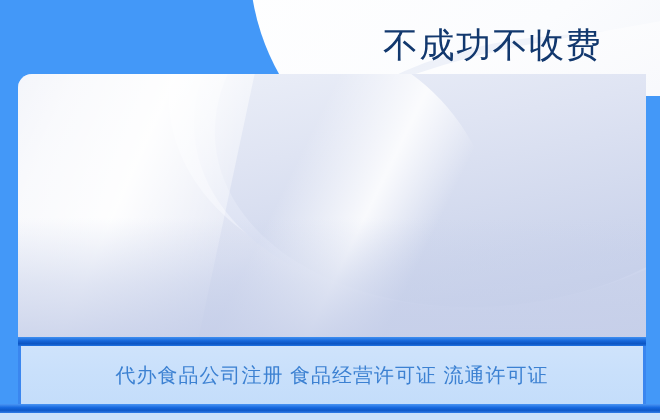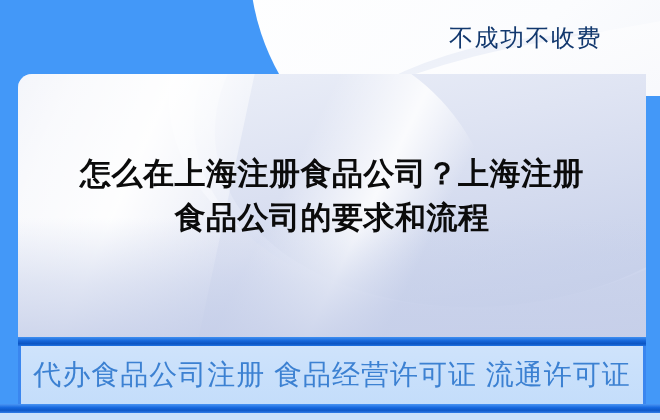--- a/index.html
+++ b/index.html
@@ -70,21 +70,21 @@
     font-weight: 700;
     color: #ffffff;
     letter-spacing: 1.5px;
     white-space: nowrap;
     z-index: 9;
   }
   .header-right-text {
     position: absolute;
     right: 58px;
     top: 22px;
-    font-size: 24px;
+    font-size: 35px;
     font-weight: 400;
     color: #12386e;
     letter-spacing: 1.5px;
     white-space: nowrap;
     z-index: 9;
   }
 
   
   .card {
     position: absolute;
@@ -207,21 +207,21 @@
     z-index: 7;
   }
   .bottom-text {
     position: absolute;
     left: 0;
     top: 0;
     width: 100%;
     height: 42px;
     line-height: 58px;
     text-align: center;
-    font-size: 28px;
+    font-size: 20px;
     font-weight: 400;
     color: #3c81d2;
     letter-spacing: 1px;
     white-space: nowrap;
   }
 
   .bottom-bar-blue {
     position: absolute;
     left: 0;
     top: 404px;
@@ -255,24 +255,20 @@
   <div class="header-right-text">不成功不收费</div>
 
   <div class="card">
     <div class="card-swirl-1"></div>
     <div class="card-swirl-2"></div>
     <div class="card-swirl-3"></div>
     <div class="card-arc"></div>
     <div class="card-sheen"></div>
     <div class="card-bottom-fade"></div>
 
-    <div class="headline">
-      <span class="ln">怎么在上海注册食品公司？上海注册</span>
-      <span class="ln">食品公司的要求和流程</span>
-    </div>
   </div>
 
   <div class="bottom-divider"></div>
 
   <div class="bottom-panel">
     <div class="bottom-text">代办食品公司注册 食品经营许可证 流通许可证</div>
   </div>
 
   <div class="bottom-bar-blue"></div>
   <div class="bottom-bar-light"></div>

